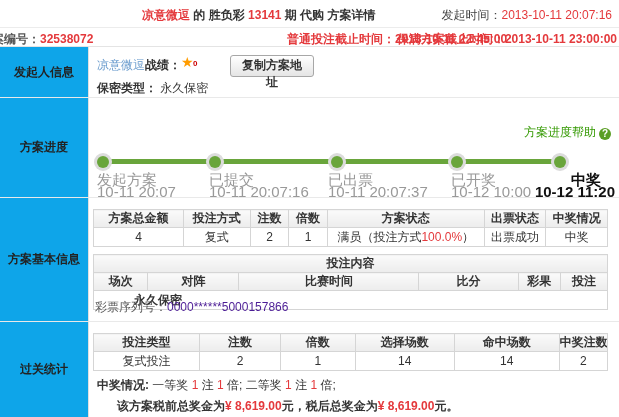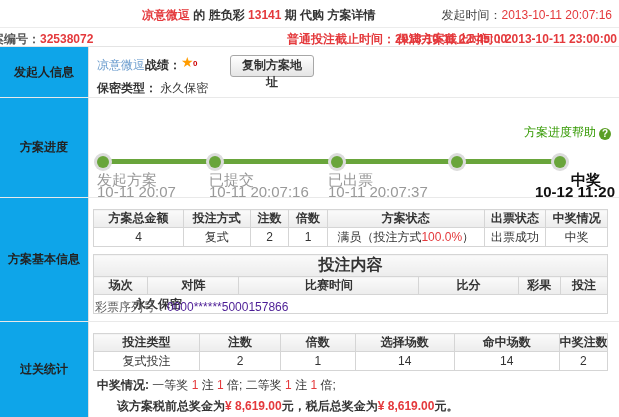--- a/index.html
+++ b/index.html
@@ -46,21 +46,21 @@
   .s5{right:4px;text-align:right;color:#111;font-weight:bold;}
   .s5 .stp-label{padding-right:14px;}
   
   table{border-collapse:collapse;table-layout:fixed;font-size:12px;}
   .dtable{position:absolute;left:4px;width:515px;}
   .dtable th,.dtable td{border:1px solid #d5d5d5;text-align:center;padding:0;overflow:hidden;white-space:nowrap;}
   .dtable th{background:linear-gradient(#fafafa,#ececec);font-weight:bold;color:#333;height:17px;}
   .dtable td{height:18px;color:#333;}
   .t1{top:11px;}
   .t2{top:56px;}
-  .t2 .span-hd{height:14px;font-size:16px;}
+  .t2 .span-hd{height:14px;font-size:12px;}
   .t2 td.secret{text-align:left;padding-left:40px;font-weight:bold;}
   .serial{position:absolute;left:6px;top:101px;color:#555;}
   .serial a{color:#4c1d95;text-decoration:none;cursor:pointer;}
   .t3{top:11px;}
   .win-line{position:absolute;left:8px;top:55px;white-space:nowrap;}
   .prize-line{position:absolute;left:28px;top:76px;font-weight:bold;white-space:nowrap;}
 </style>
 </head>
 <body>
 
@@ -116,20 +116,24 @@
       <div>发起方案</div>
         <div>10-11 20:07</div>
     </div>
     <div class="step s2">
       <div>已提交</div>
         <div>10-11 20:07:16</div>
     </div>
     <div class="step s3">
       <div>已出票</div>
         <div>10-11 20:07:37</div>
+    </div>
+    <div class="step s4">
+      <div>已开奖</div>
+        <div>10-12 10:00</div>
     </div>
     <div class="step s5">
       <div class="stp-label">中奖</div>
         <div>10-12 11:20</div>
     </div>
   </div>
 </div>
 
 <div class="row r3">
   <div class="side">方案基本信息</div>

